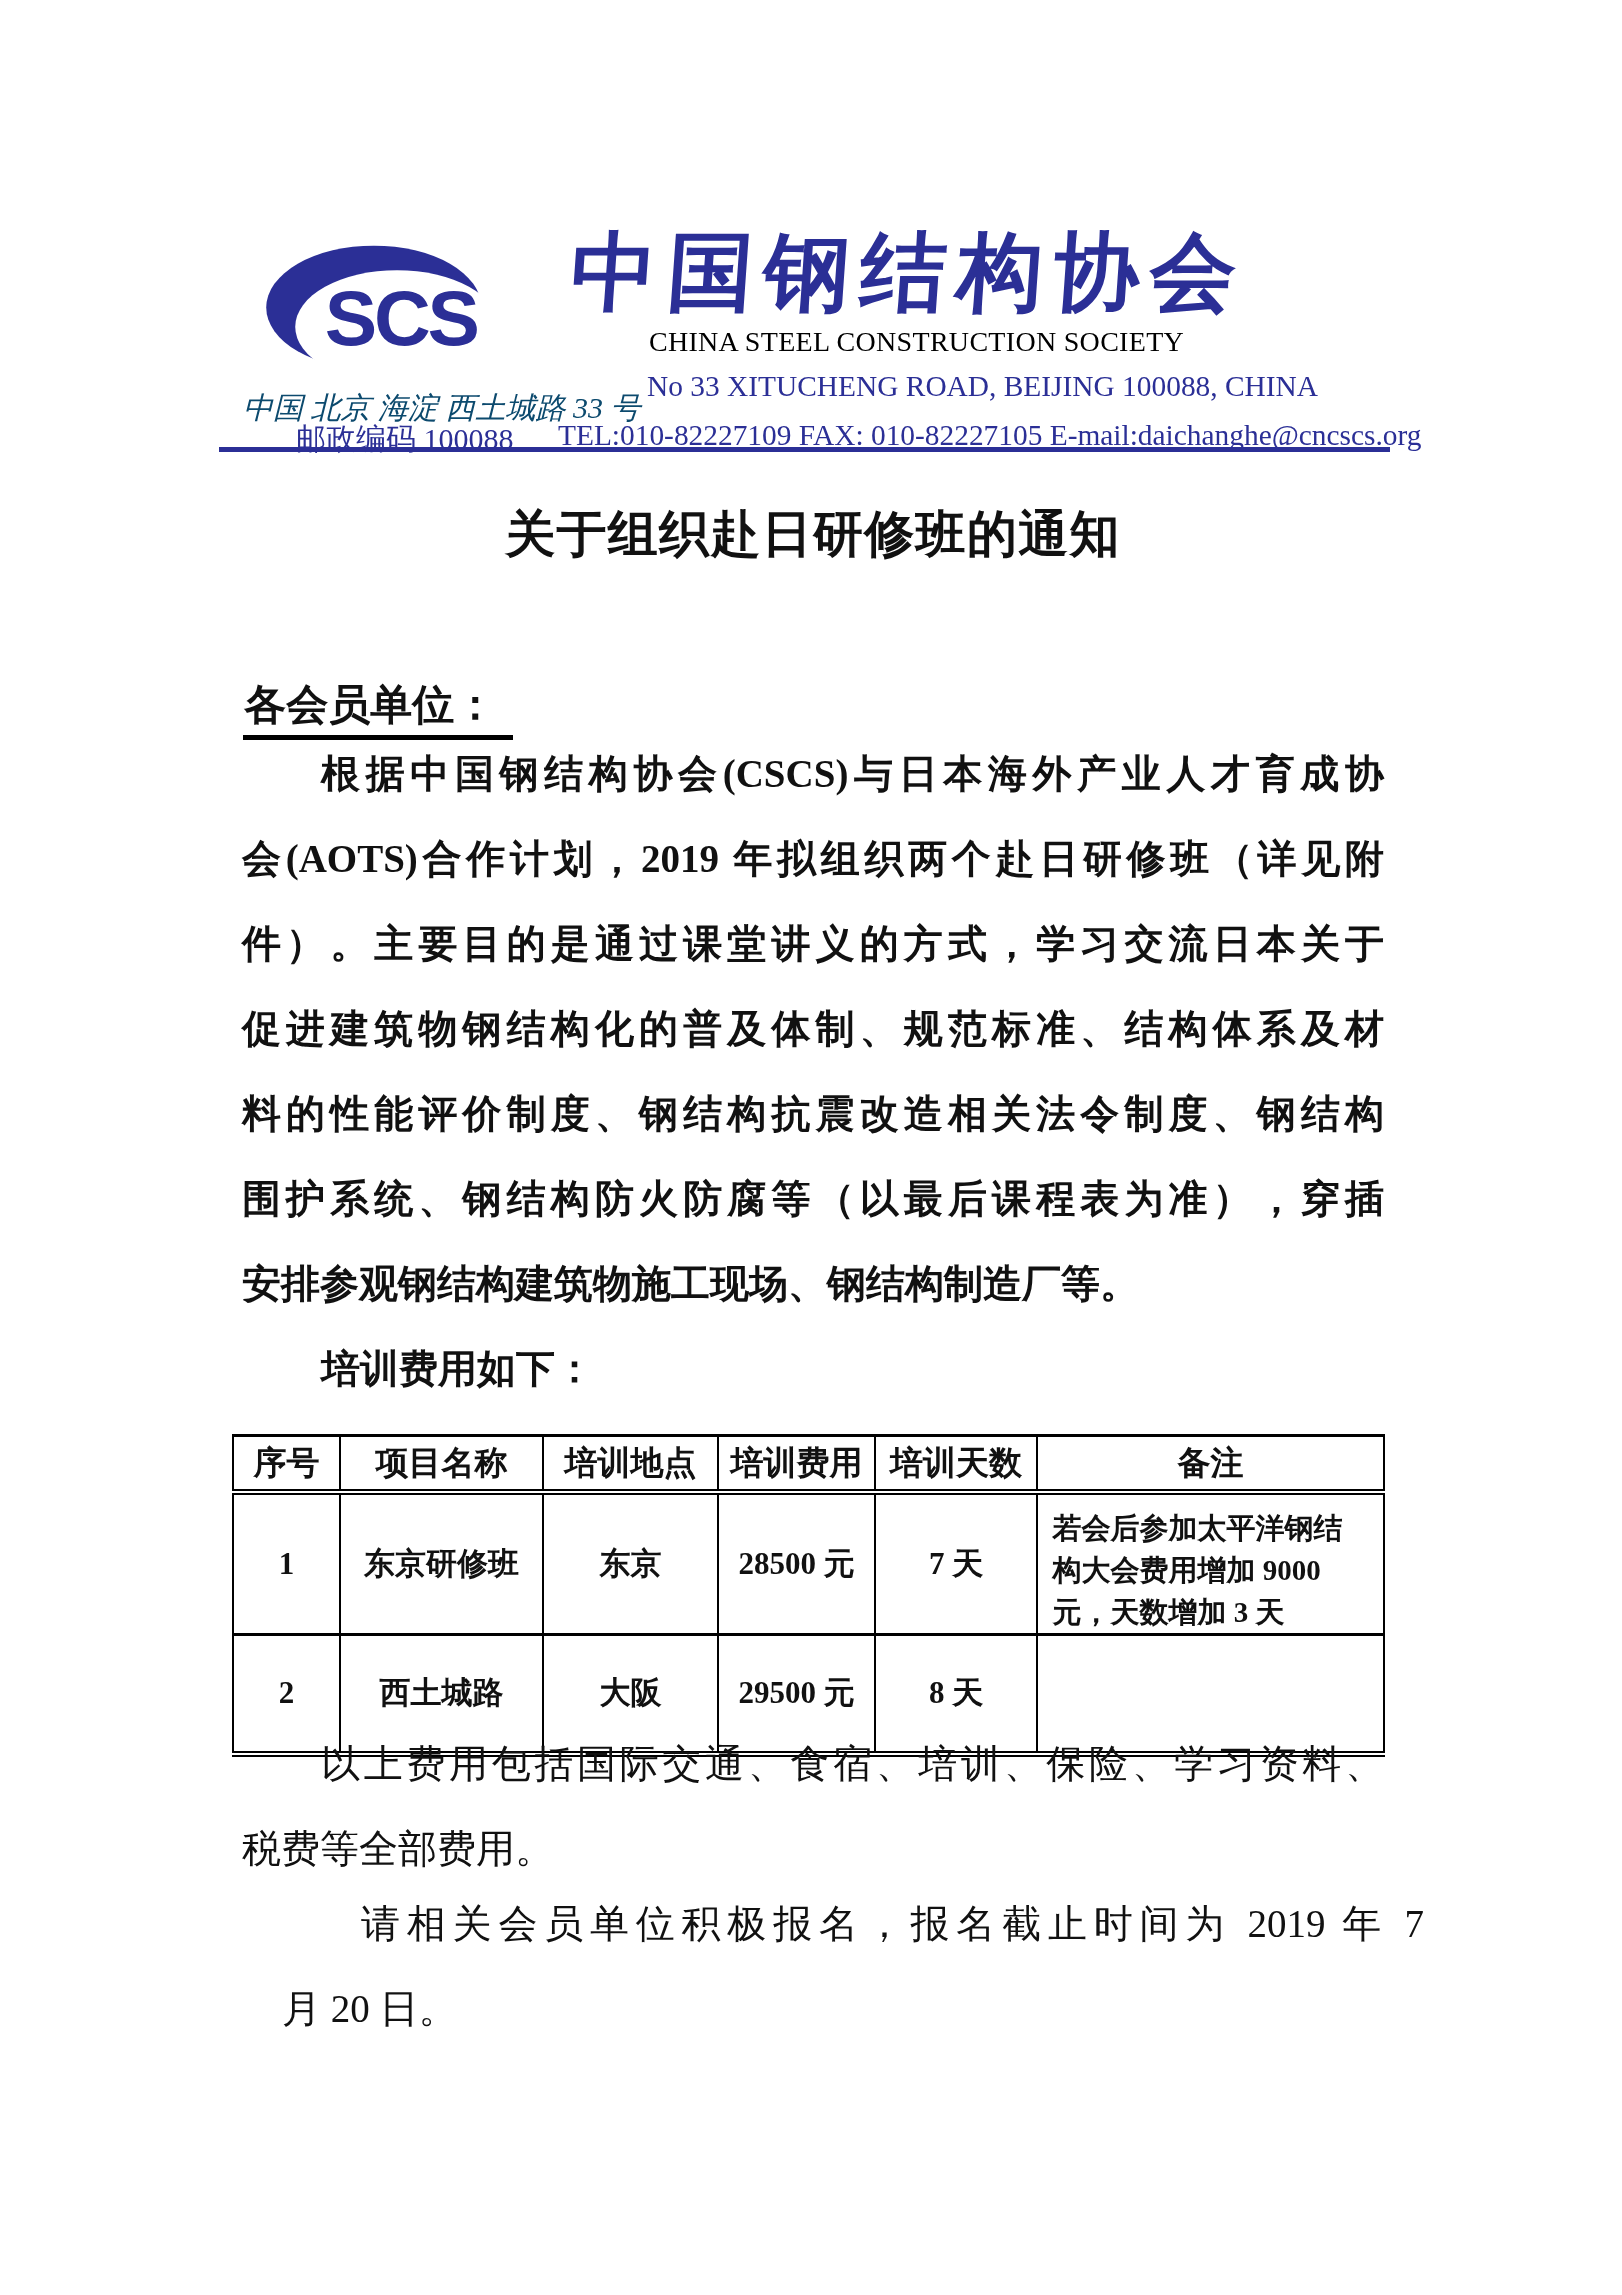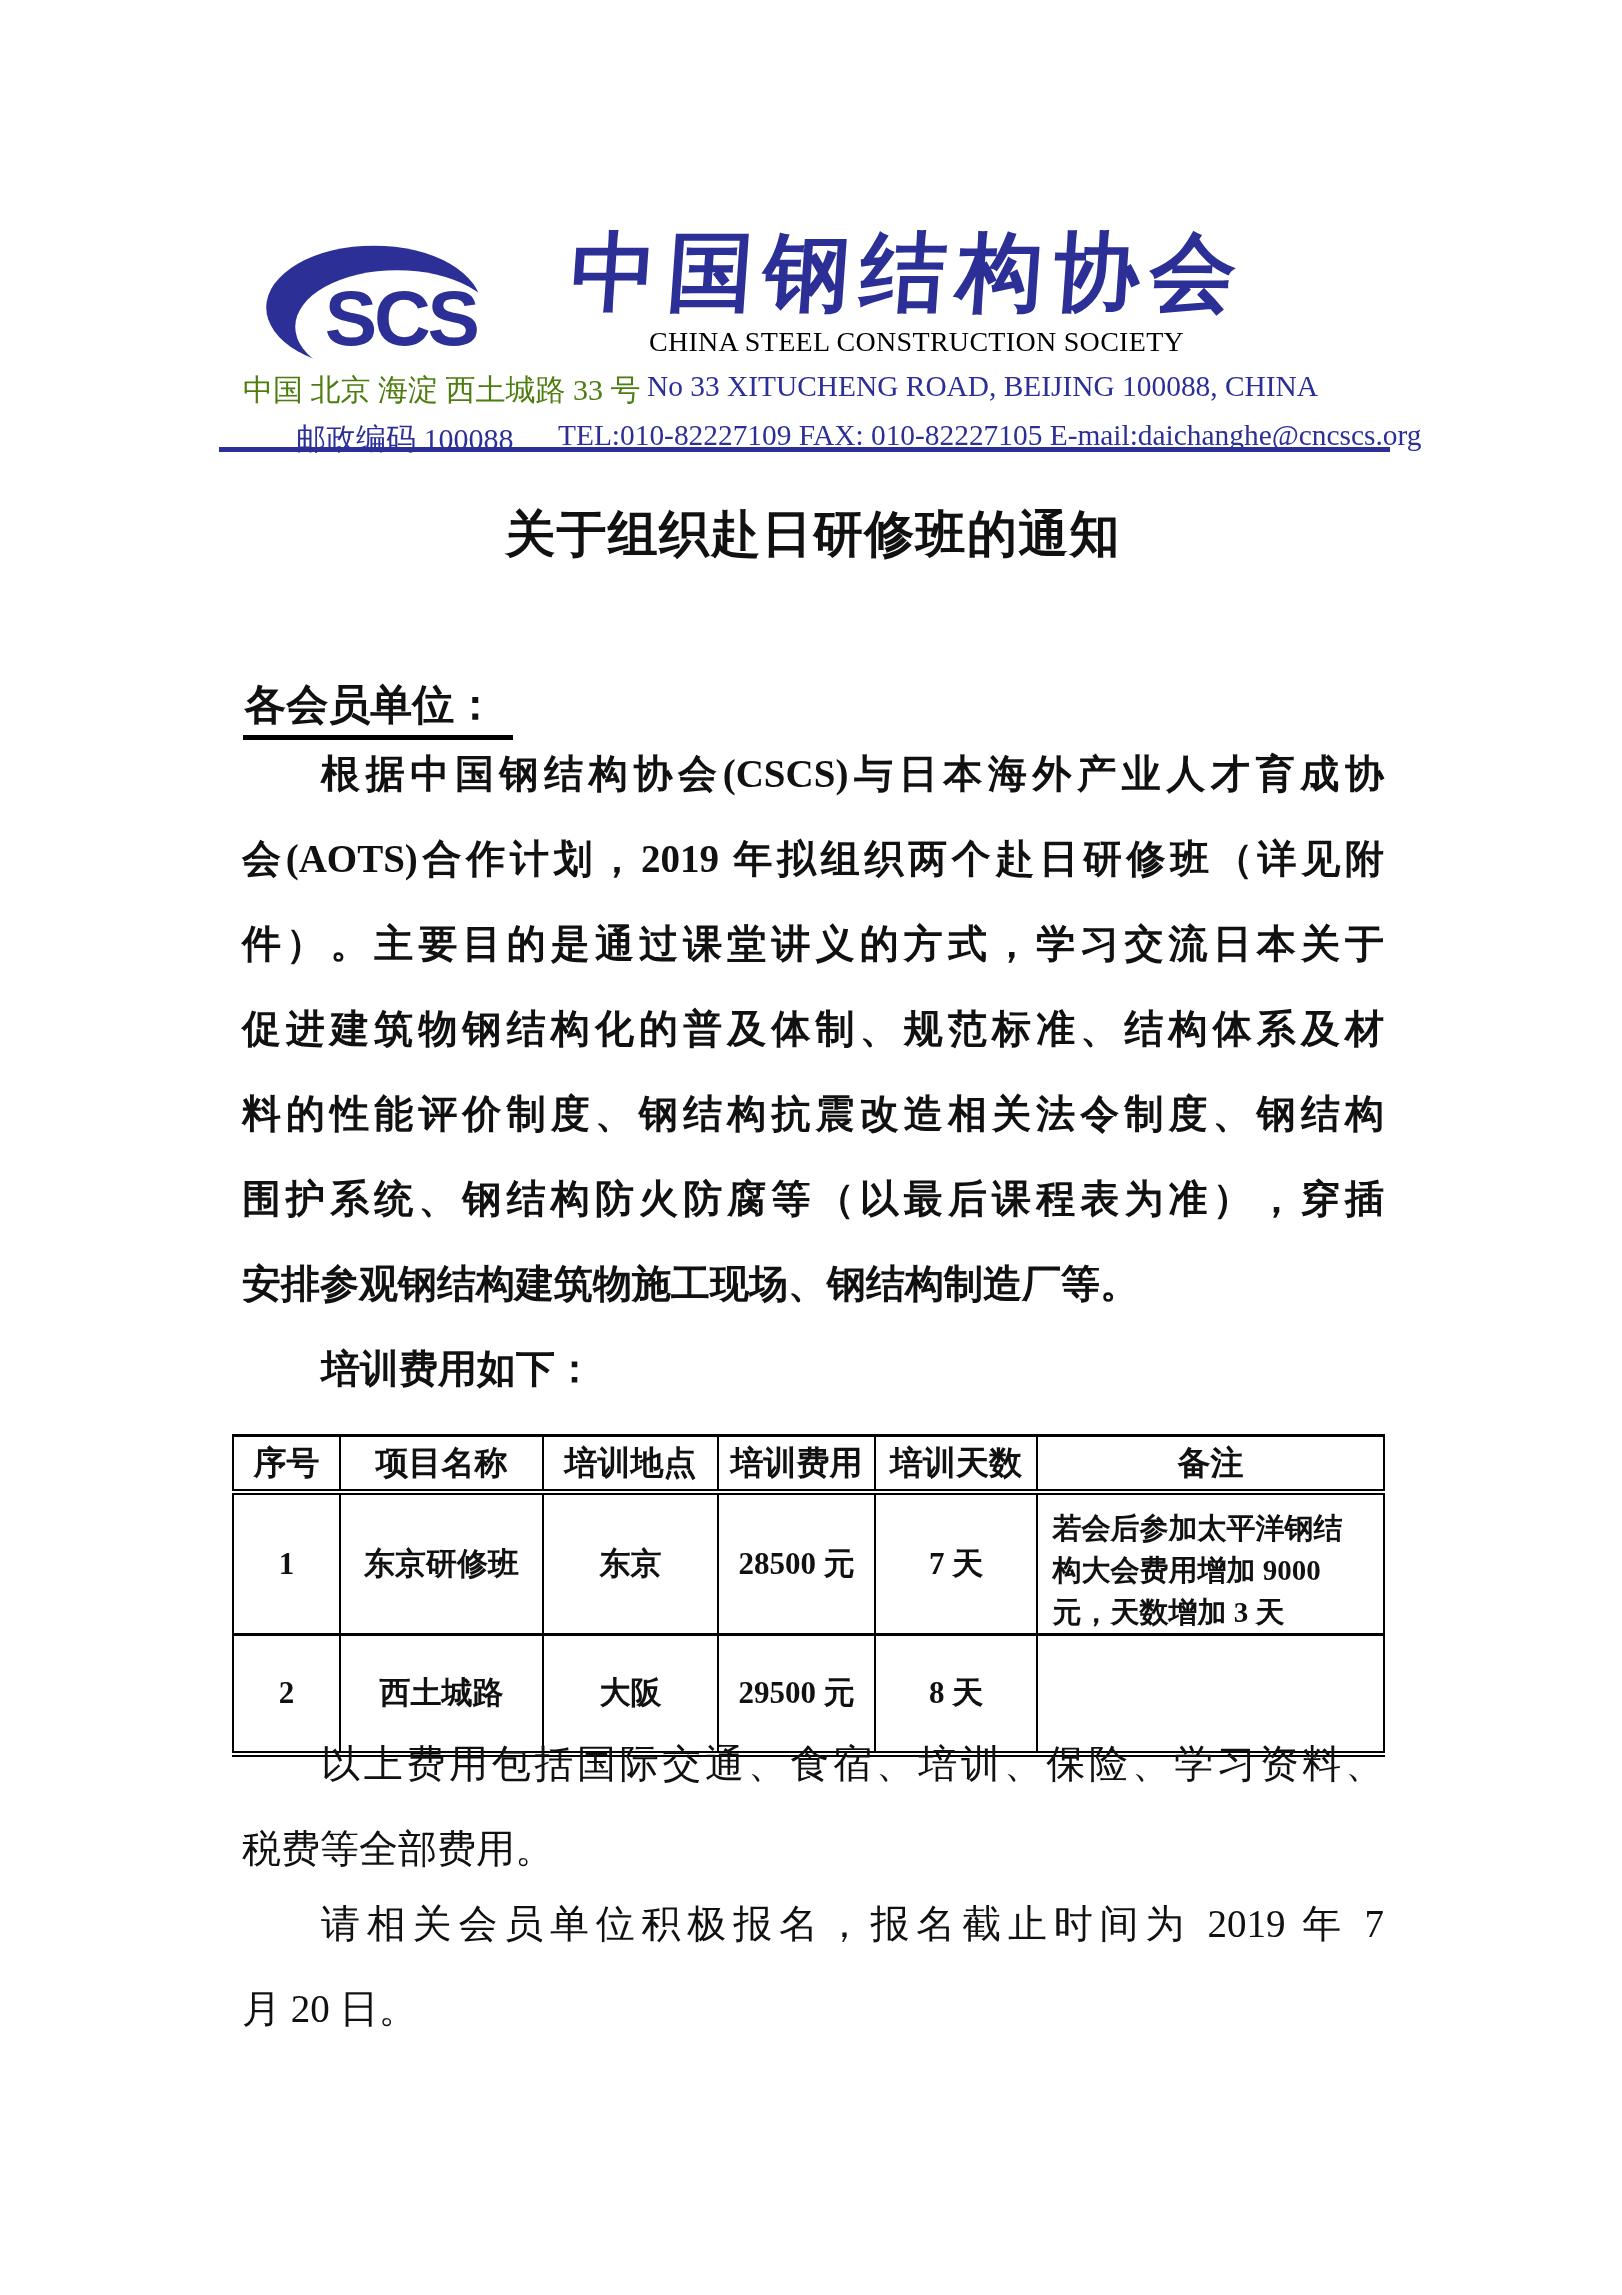--- a/index.html
+++ b/index.html
@@ -8,37 +8,37 @@
   .page{position:absolute;inset:0;background:#ffffff;}
 
   
   .logo{position:absolute;left:263px;top:241px;width:232px;height:124px;}
   .calligraphy{position:absolute;left:571px;top:208px;width:694px;height:131px;
        font-size:86px;line-height:131px;font-weight:bold;letter-spacing:10.5px;
        color:#2b2f96;transform:skewX(-4deg);white-space:nowrap;
        font-family:"Liberation Serif","DejaVu Serif",serif;}
   .society-en{position:absolute;left:609px;top:325px;width:615px;text-align:center;
        font-size:28px;line-height:33px;color:#000000;letter-spacing:0.3px;white-space:nowrap;}
-  .addr-cn{position:absolute;left:243px;top:370px;font-size:30px;color:#4d7c0f;white-space:nowrap;}
+  .addr-cn{position:absolute;left:243px;top:388px;font-size:30px;color:#0c4a6e;white-space:nowrap;font-style:italic;}
   .addr-en{position:absolute;left:647px;top:370px;font-size:29.4px;color:#2b2f96;white-space:nowrap;}
   .postal{position:absolute;left:296px;top:419px;font-size:30px;color:#2b2f96;white-space:nowrap;}
   .contact{position:absolute;left:558px;top:419px;font-size:29.4px;color:#2b2f96;white-space:nowrap;}
   .rule{position:absolute;left:219px;top:447px;width:1171px;height:4.6px;background:#2b2f96;}
 
   
   .doc-title{position:absolute;left:242px;top:505px;width:1142px;margin:0;
        font-size:50px;line-height:59px;font-weight:bold;text-align:center;
        letter-spacing:1.3px;white-space:nowrap;}
   .salutation{position:absolute;left:243px;top:679px;font-size:42px;line-height:52px;
        font-weight:bold;border-bottom:5.2px solid #000;padding:0 17px 3.9px 1.3px;white-space:nowrap;}
 
   .para{position:absolute;left:242px;width:1142px;font-size:39px;}
   .p1{top:731px;font-weight:bold;}
   .p2{top:1721px;}
-  .p3{top:1881px;}
+  .p3{top:1881px;margin-left:40px;}
   .line{height:85px;line-height:85px;text-align:justify;text-align-last:justify;
         text-justify:inter-character;}
   .line.indent{text-indent:79px;}
   .line.endline{text-align-last:left;}
 
   
   .fee-table{position:absolute;left:232px;top:1434px;width:1150px;
        border-collapse:collapse;table-layout:fixed;font-size:31px;color:#111;
        border:2.6px solid #000;border-top-width:3.9px;border-bottom:6.5px double #000;}
   .fee-table th,.fee-table td{border:2px solid #000;padding:0;font-weight:bold;}

